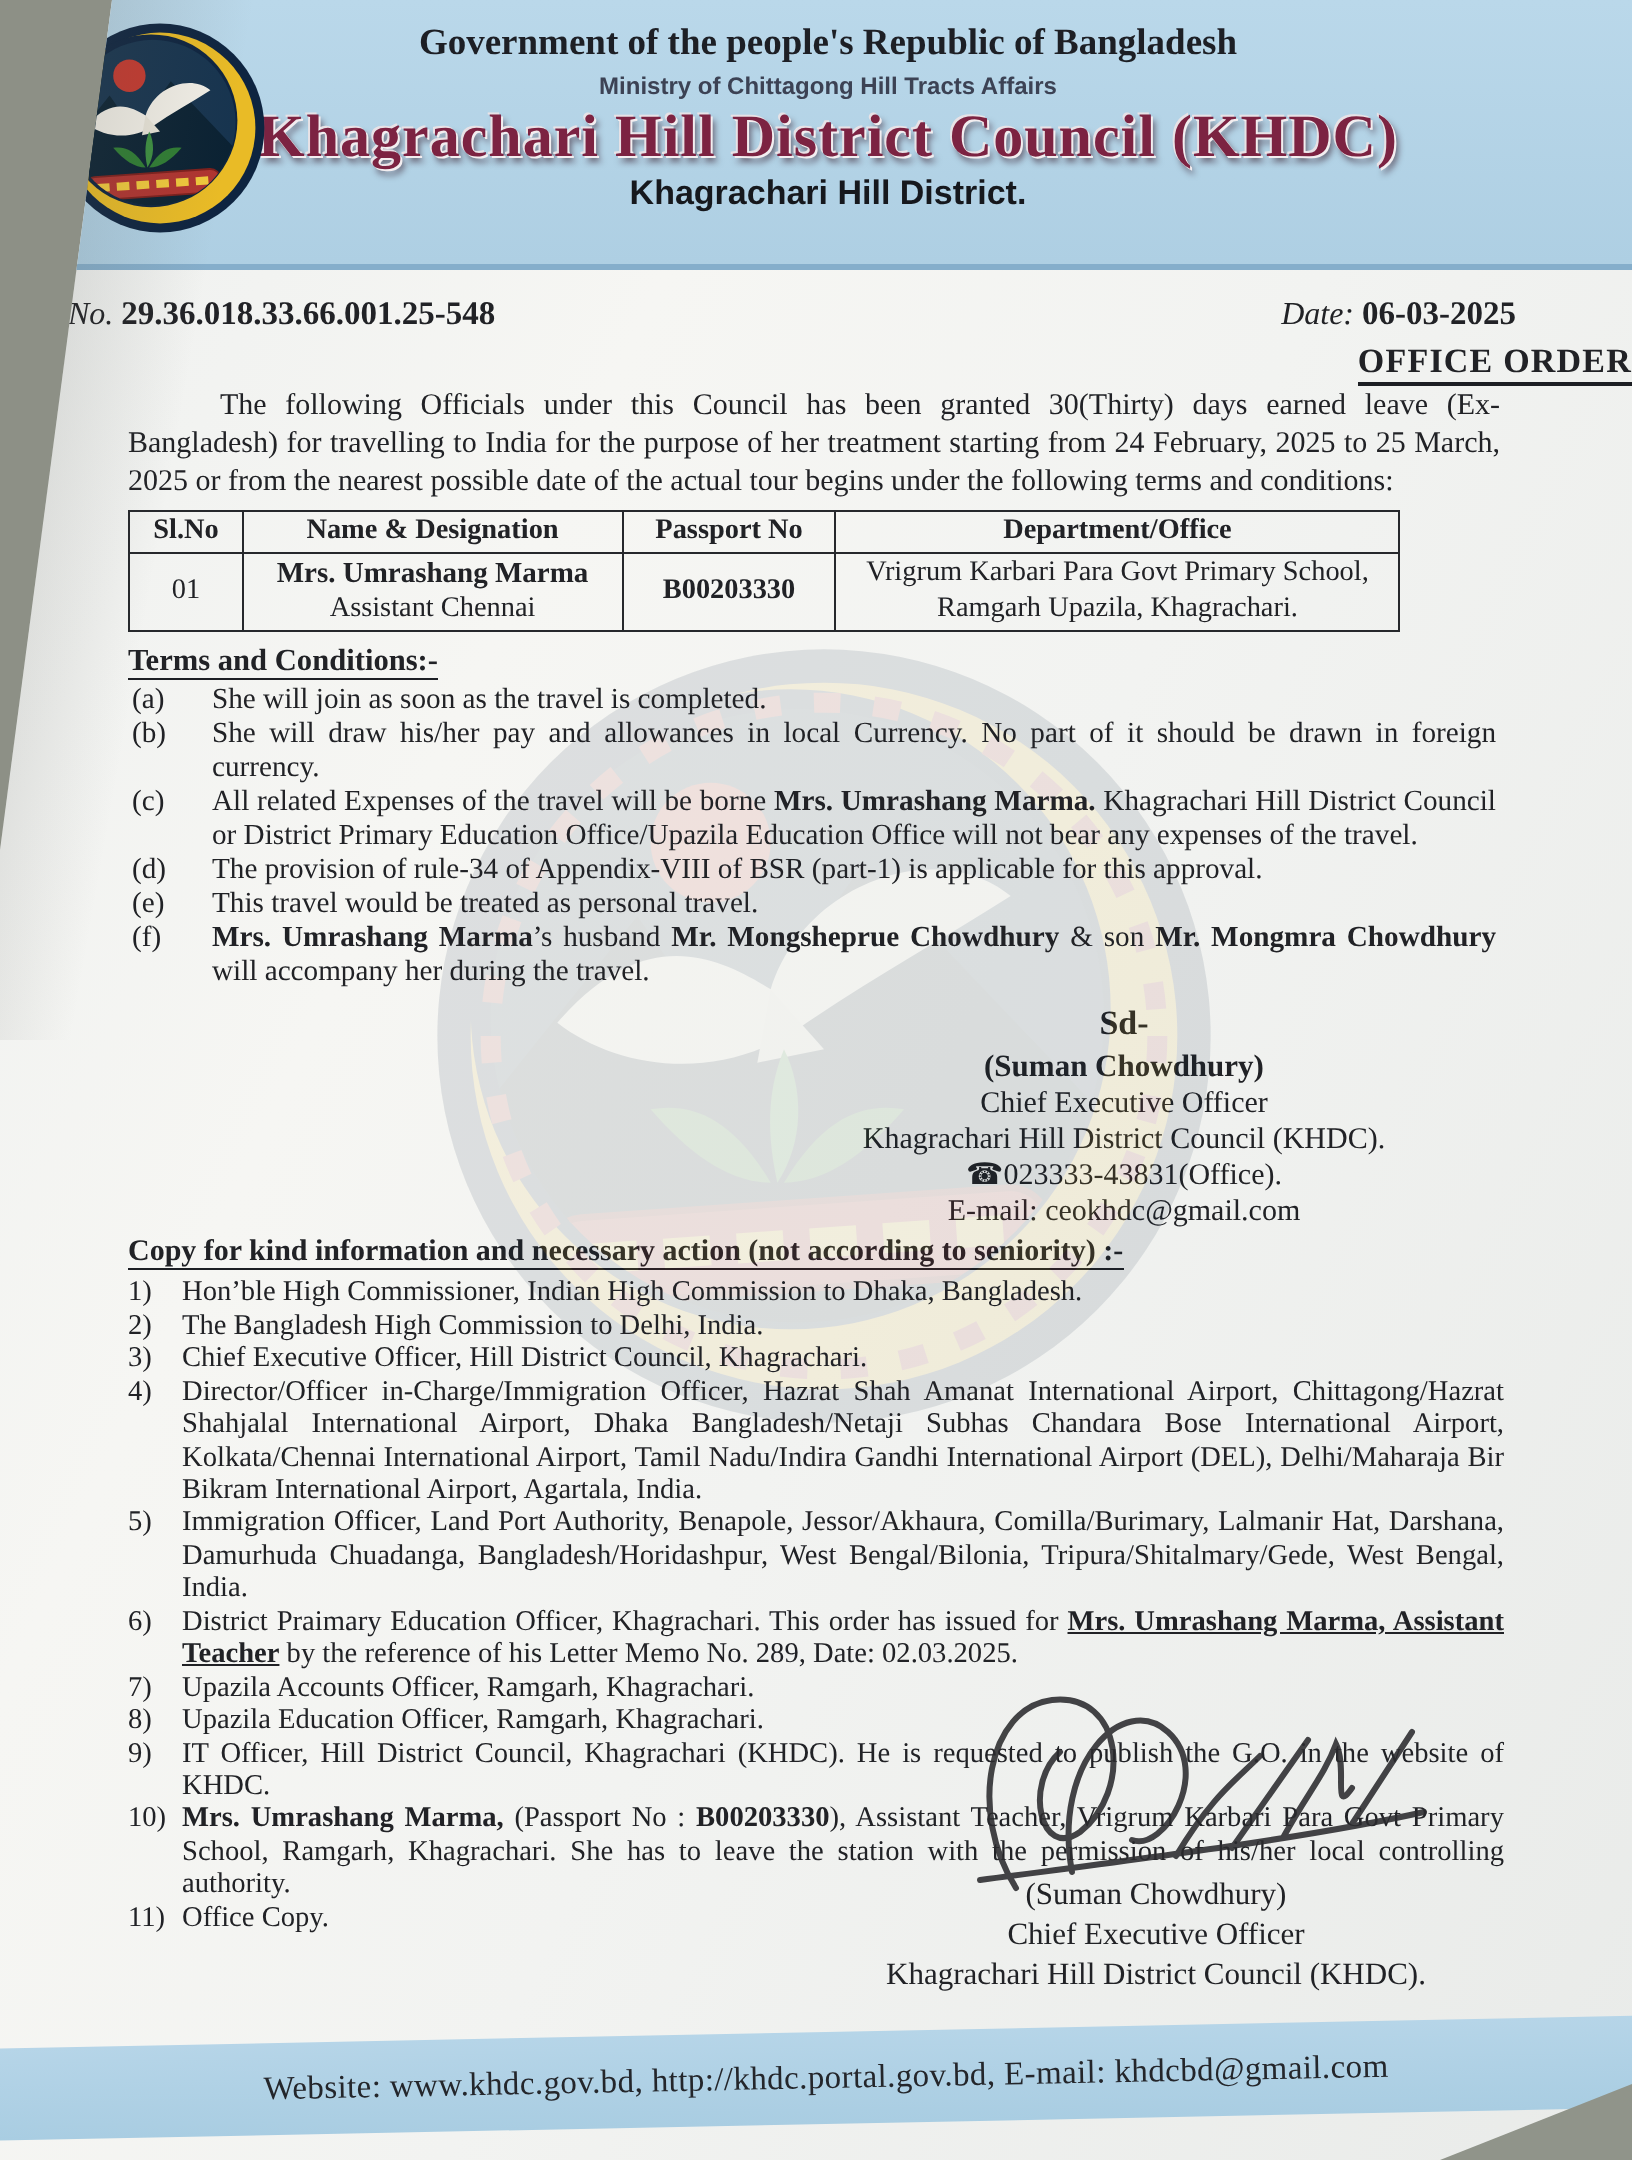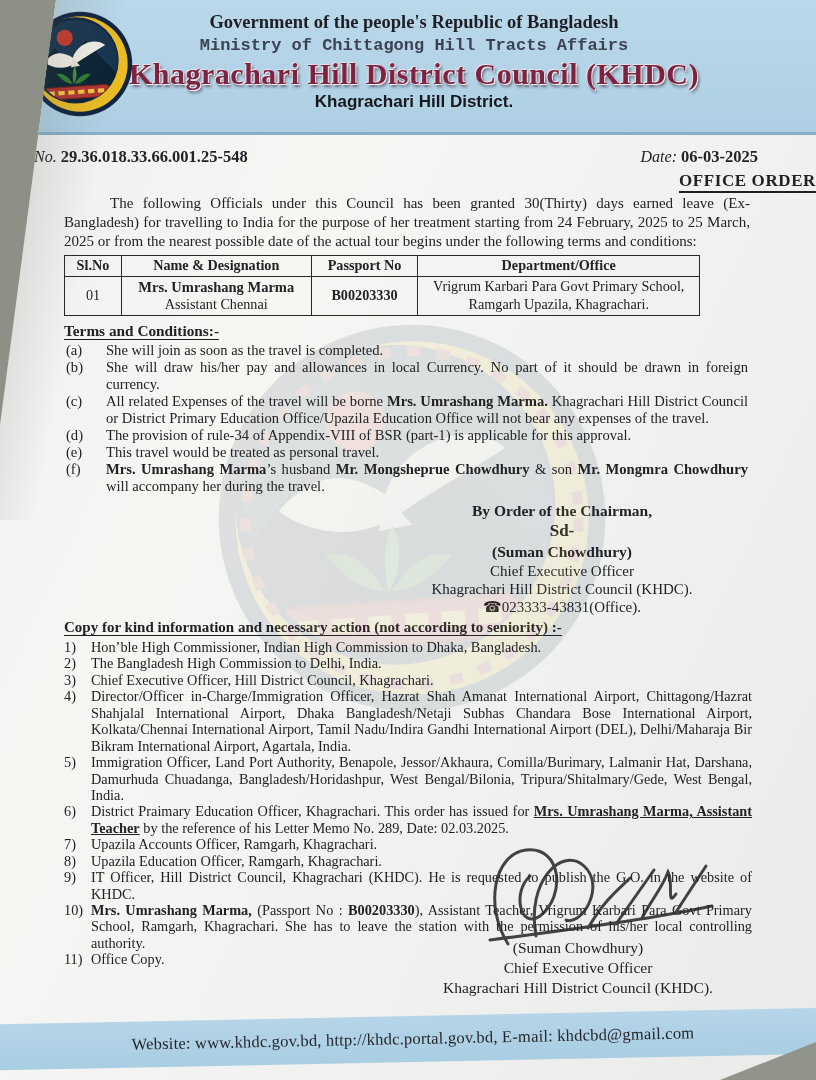--- a/index.html
+++ b/index.html
@@ -12,21 +12,21 @@
   .edgeshade{position:absolute;left:0;top:0;width:140px;height:520px;pointer-events:none;
          background:linear-gradient(100deg,rgba(90,92,86,.28),rgba(90,92,86,0) 55%);}
   .corner-br{position:absolute;right:0;bottom:0;width:96px;height:38px;background:#90948a;
          clip-path:polygon(100% 0,100% 100%,0 100%);}
   
   .band-top{position:relative;height:132px;background:linear-gradient(180deg,#bad8ea,#aecfe3);
             border-bottom:3px solid #85aecb;}
   .logo{position:absolute;left:26px;top:10px;width:108px;height:108px;}
   .hlines{text-align:center;padding-top:12px;padding-left:12px;}
   .gov{font-size:18.5px;font-weight:bold;color:#1d1f25;}
-  .ministry{font-family:Liberation Mono, monospace;font-size:17px;font-weight:bold;
+  .ministry{font-family:Liberation Sans, sans-serif;font-size:12px;font-weight:bold;
             color:#3c4254;margin-top:3px;}
   .council{font-size:30px;font-weight:bold;color:#7c2342;margin-top:2px;letter-spacing:.5px;
            text-shadow:1px 1px 0 #f3eef0,-1px -1px 0 #e8e2e6,2px 3px 3px rgba(44,12,28,.55);}
   .district{font-family:"Liberation Sans","DejaVu Sans",sans-serif;font-size:17px;font-weight:bold;
             color:#16181d;margin-top:1px;}
   
   .refline{display:flex;justify-content:space-between;margin-top:12px;padding:0 58px 0 34px;
            font-size:16px;}
   .lbl-i{font-style:italic;}
   .refval{font-weight:bold;font-size:16.5px;}
@@ -179,28 +179,28 @@
     <div class="terms" id="terms-list">
         <div class="term"><span class="num">(a)</span><span>She will join as soon as the travel is completed.</span></div>
         <div class="term"><span class="num">(b)</span><span>She will draw his/her pay and allowances in local Currency. No part of it should be drawn in foreign currency.</span></div>
         <div class="term"><span class="num">(c)</span><span>All related Expenses of the travel will be borne </span><span class="seg-b">Mrs. Umrashang Marma.</span><span> Khagrachari Hill District Council or District Primary Education Office/Upazila Education Office will not bear any expenses of the travel.</span></div>
         <div class="term"><span class="num">(d)</span><span>The provision of rule-34 of Appendix-VIII of BSR (part-1) is applicable for this approval.</span></div>
         <div class="term"><span class="num">(e)</span><span>This travel would be treated as personal travel.</span></div>
         <div class="term"><span class="num">(f)</span><span class="seg-b">Mrs. Umrashang Marma</span><span>’s husband </span><span class="seg-b">Mr. Mongsheprue Chowdhury</span><span> &amp; son </span><span class="seg-b">Mr. Mongmra Chowdhury</span><span> will accompany her during the travel.</span></div>
       </div>
 
     <div class="byorder">
-      <div class="bo1">By Order of the Chairman,</div>
       <div class="bo-sd">Sd-</div>
       <div class="bo-name">(Suman Chowdhury)</div>
       <div>Chief Executive Officer</div>
       <div>Khagrachari Hill District Council (KHDC).</div>
       <div>
         <span>☎</span><span>023333-43831(Office).</span>
       </div>
+      <div>E-mail: ceokhdc@gmail.com</div>
     </div>
 
     <div class="copy-head">
       <span>Copy for kind information and necessary action (not according to seniority) :-</span>
     </div>
     <div class="copies" id="copy-list">
         <div class="copy"><span class="num">1)</span><span>Hon’ble High Commissioner, Indian High Commission to Dhaka, Bangladesh.</span></div>
         <div class="copy"><span class="num">2)</span><span>The Bangladesh High Commission to Delhi, India.</span></div>
         <div class="copy"><span class="num">3)</span><span>Chief Executive Officer, Hill District Council, Khagrachari.</span></div>
         <div class="copy"><span class="num">4)</span><span>Director/Officer in-Charge/Immigration Officer, Hazrat Shah Amanat International Airport, Chittagong/Hazrat Shahjalal International Airport, Dhaka Bangladesh/Netaji Subhas Chandara Bose International Airport, Kolkata/Chennai International Airport, Tamil Nadu/Indira Gandhi International Airport (DEL), Delhi/Maharaja Bir Bikram International Airport, Agartala, India.</span></div>

